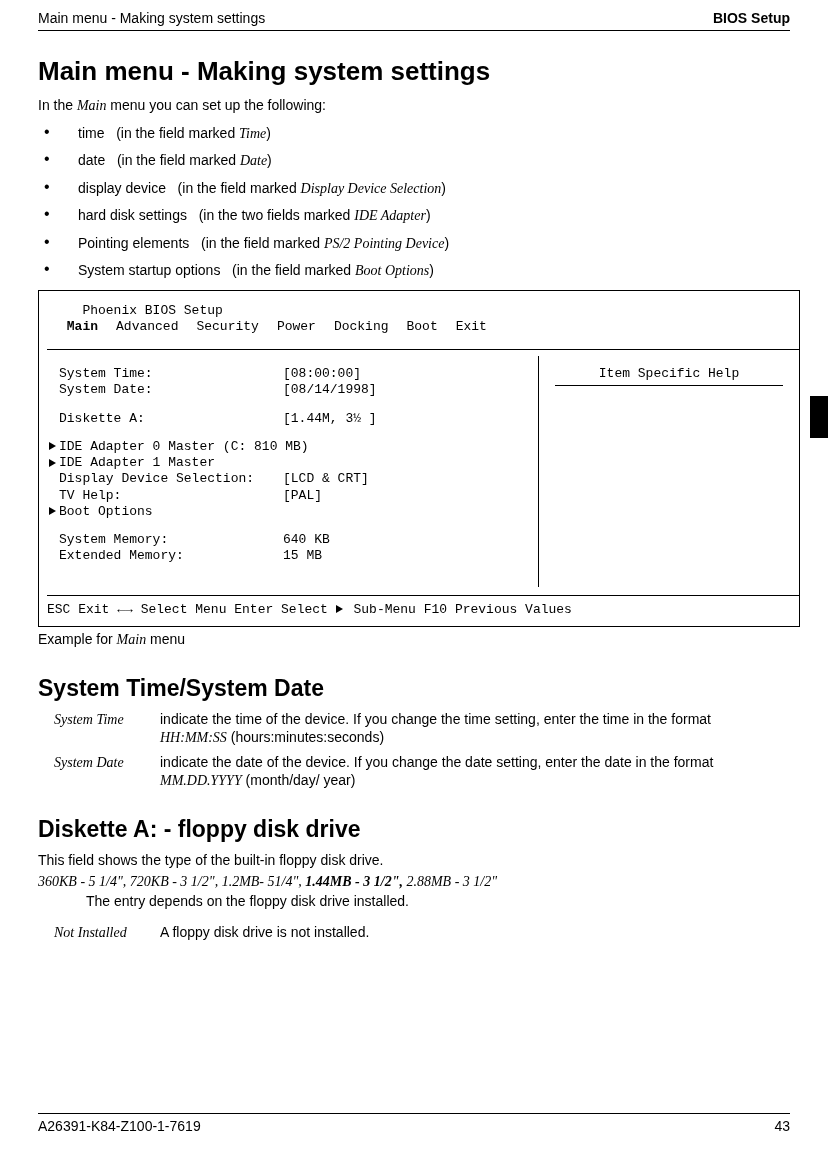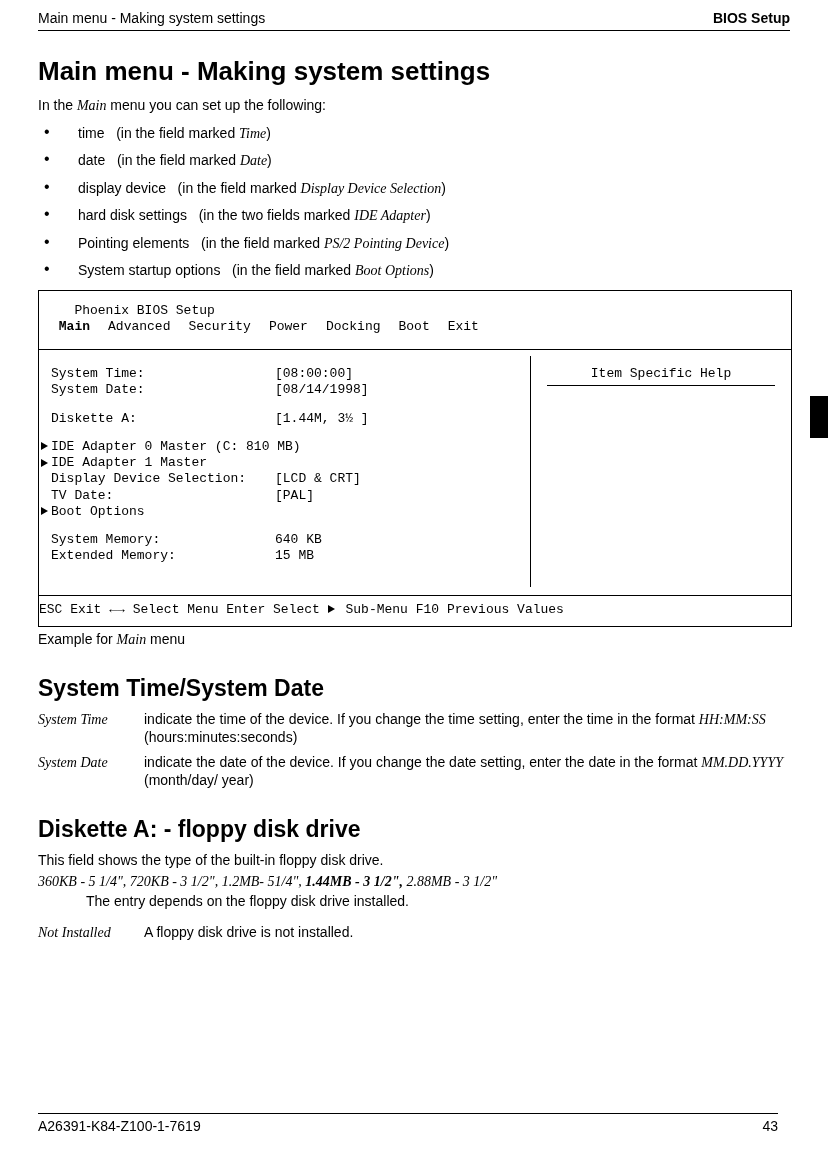--- a/index.html
+++ b/index.html
@@ -60,20 +60,21 @@
     top: -1px;
     font-size: 16px;
     line-height: 1;
   }
   .ital { font-style: italic; font-family: "Times New Roman", Times, serif; }
   .mono { font-family: "Courier New", Courier, monospace; font-size: 13px; }
   .bios-box {
     border: 1.5px solid #000;
     margin-top: 8px;
     width: 100%;
+    padding-left: 8px;
   }
   .bios-box .section {
     border-top: 1.5px solid #000;
     padding: 6px 0 8px 0;
   }
   .bios-box .section:first-child { border-top: none; }
   .bios-title { padding: 6px 12px 0 12px; }
   .bios-menu { padding: 0 12px 6px 12px; }
   .bios-menu span { margin-right: 18px; }
   .bios-menu .sel { font-weight: bold; }
@@ -109,21 +110,21 @@
     vertical-align: middle;
     margin-right: 3px;
   }
   .bios-footer { padding: 6px 8px; }
   .bios-footer-line { white-space: nowrap; }
   .caption { margin-top: 4px; font-size: 14px; }
   .def {
     display: grid;
     grid-template-columns: 98px 1fr;
     column-gap: 8px;
-    margin: 8px 0;
+    margin: 8px 16px;
   }
   .def .term { font-style: italic; font-family: "Times New Roman", Times, serif; }
   .options-line {
     font-style: italic;
     font-family: "Times New Roman", Times, serif;
     margin-top: 4px;
   }
   .options-line .bold { font-weight: bold; }
   .indent-desc { margin-left: 48px; margin-top: 0; }
   .side-tab {
@@ -143,21 +144,21 @@
     display: flex;
     justify-content: space-between;
     font-size: 14px;
     padding-top: 4px;
     padding-bottom: 10px;
   }
   .footer-area {
     position: absolute;
     bottom: 10px;
     left: 38px;
-    right: 50px;
+    right: 38px;
   }
 </style>
 </head>
 <body>
 
 <div class="page">
   <div class="header-row">
     <span>Main menu - Making system settings</span>
     <strong>BIOS Setup</strong>
   </div>
@@ -206,21 +207,21 @@
         <div style="height:12px"></div>
         <div style="margin-left:-10px;"><span class="arrow"></span><span>IDE Adapter 0 Master (C: 810 MB)</span></div>
         <div class="bios-row" style="margin-left:-10px;">
           <span><span class="arrow"></span><span>IDE Adapter 1 Master</span></span>
         </div>
         <div class="bios-row">
           <span>Display Device Selection:</span>
           <span>[LCD &amp; CRT]</span>
         </div>
         <div class="bios-row">
-          <span>TV Date:</span>
+          <span>TV Help:</span>
           <span>[PAL]</span>
         </div>
         <div style="margin-left:-10px;"><span class="arrow"></span><span>Boot Options</span></div>
         <div style="height:12px"></div>
         <div class="bios-row">
           <span style="width:180px;display:inline-block">System Memory:</span>
           <span>640 KB</span>
         </div>
         <div class="bios-row">
           <span style="width:180px;display:inline-block">Extended Memory:</span>

